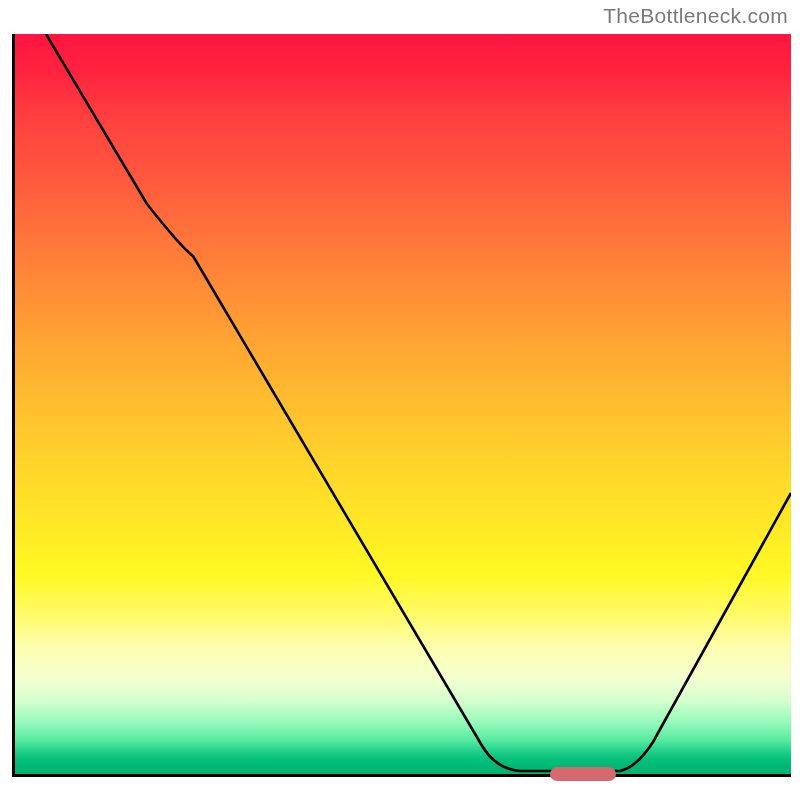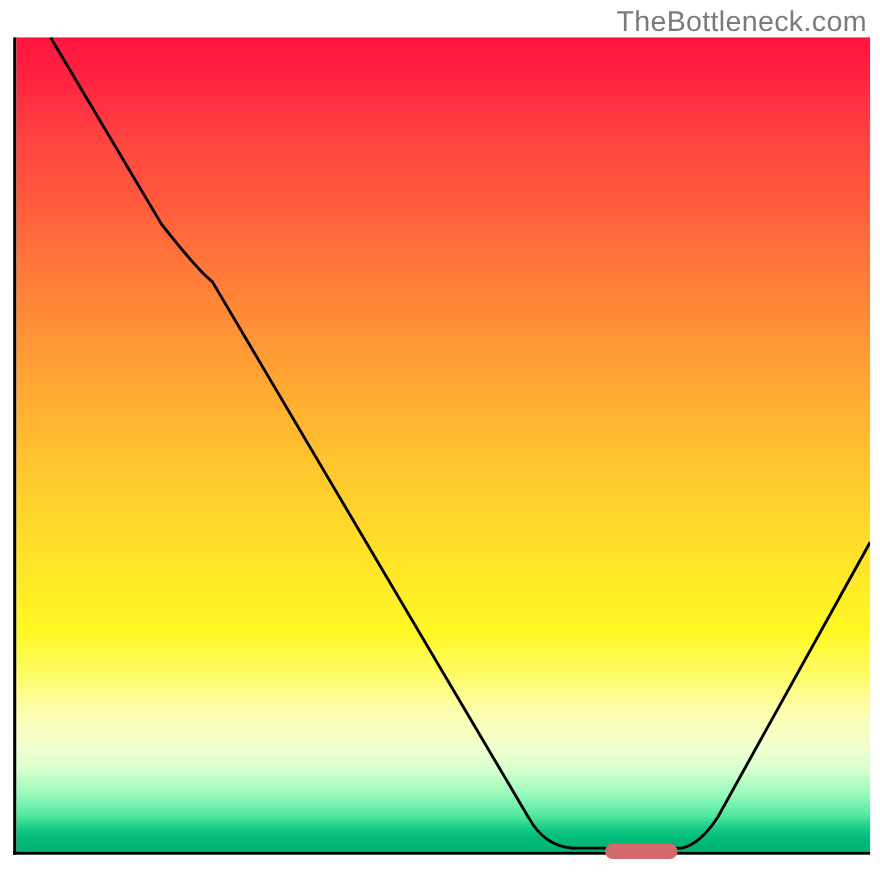--- a/index.html
+++ b/index.html
@@ -1,17 +1,17 @@
 <!DOCTYPE html>
 <html><head>
 <meta charset="utf-8">
 <style>
 body{margin:0;padding:0;background:#fff;font-family:Arial,sans-serif}
 .container{width:800px;height:800px;position:relative;background:#fff}
-.attribution{position:absolute;top:4px;right:12px;font-size:26px;color:#7a7a7a;font-weight:500;letter-spacing:0.3px}
+.attribution{position:absolute;top:4px;right:12px;font-size:21px;color:#7a7a7a;font-weight:500;letter-spacing:0.3px}
 .plot-area{position:absolute;left:12px;top:34px;width:776px;height:740px;border-left:3px solid #000;border-bottom:3px solid #000}
 .gradient-fill{position:absolute;left:0;top:0;width:100%;height:100%;background:linear-gradient(to bottom,
 #ff153f 0%,#ff2340 5%,#ff4240 12%,#ff5a3d 20%,#ff773a 28%,#ff9236 36%,#ffac32 44%,#ffc42e 52%,#ffd92a 60%,#ffec26 68%,#fff824 73%,#fffb62 78%,#fdfeb0 83%,#f4ffcf 87%,#d6ffcf 90%,#97fabb 93%,#55e9a0 95.5%,#1fcf88 97%,#06c07c 98%,#00b776 99%,#00b374 100%)}
 .curve{position:absolute;left:0;top:0;width:100%;height:100%;pointer-events:none}
 .optimal-pill{position:absolute;width:66px;height:14px;background:#d56a6c;border-radius:7px}
 </style>
 </head>
 <body>
 
 <div class="container">

